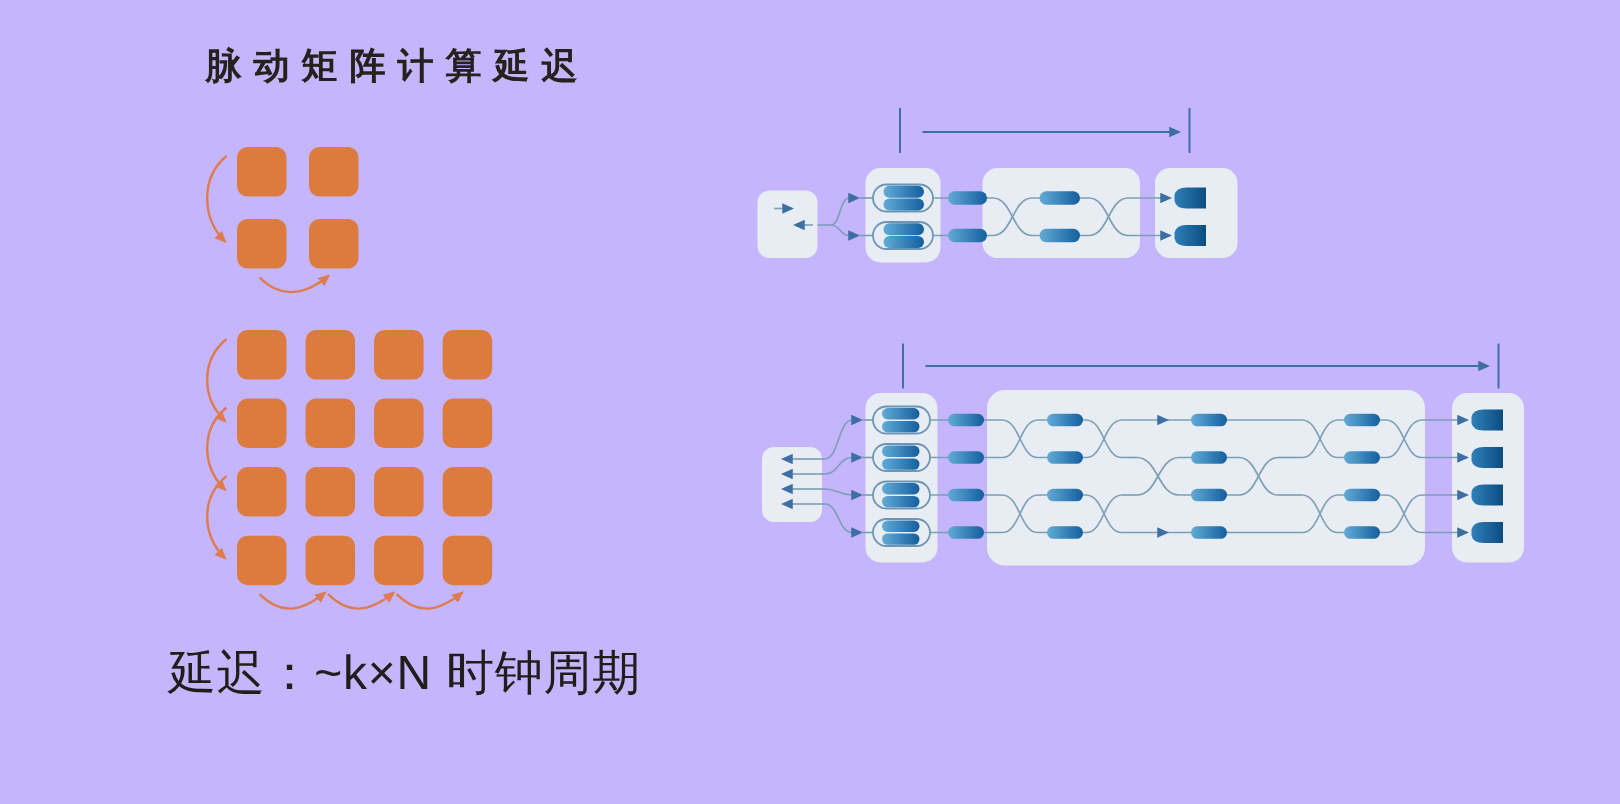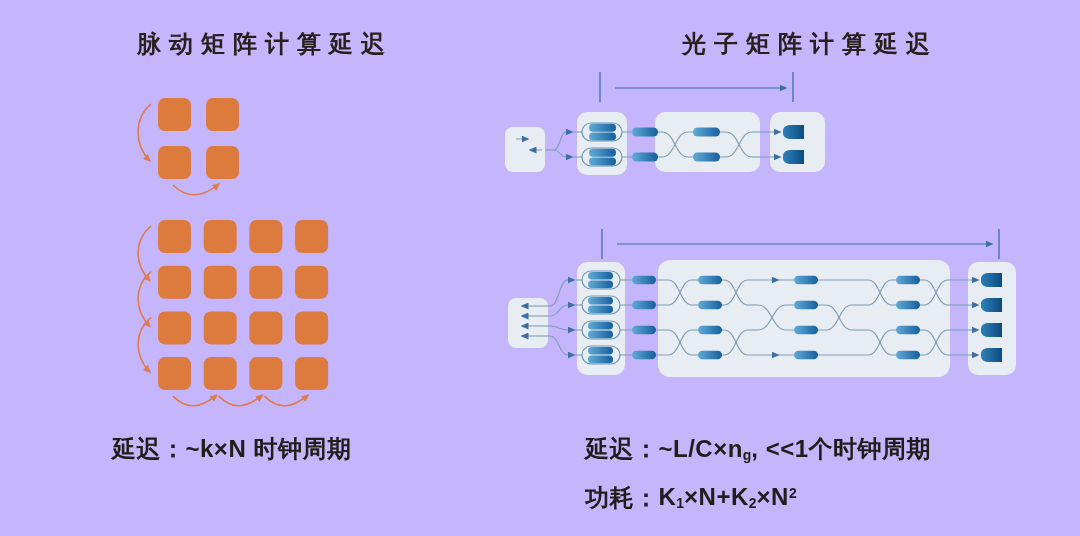--- a/index.html
+++ b/index.html
@@ -10,34 +10,33 @@
   .panel-title{
     position:absolute;top:28px;font-size:24px;font-weight:bold;
     letter-spacing:8px;text-align:center;white-space:nowrap;
   }
   .panel-title.left{left:100px;width:330px;}
   .panel-title.right{left:645px;width:330px;}
   .stage svg{position:absolute;display:block;}
   #grid-svg{left:100px;top:80px;}
   #pc2{left:490px;top:60px;}
   #pc4{left:490px;top:218px;}
-  .spec{position:absolute;top:429px;font-size:24px;font-weight:700;}
+  .spec{position:absolute;top:429px;font-size:32px;font-weight:400;}
   .spec-line{line-height:39px;white-space:nowrap;letter-spacing:0.5px;}
   .spec sup{font-size:0.58em;vertical-align:0.5em;letter-spacing:0;}
   .spec sub{font-size:0.58em;vertical-align:-0.18em;letter-spacing:0;}
   .left-spec{left:112px;}
   .right-spec{left:585px;}
 </style>
 </head>
 <body>
 
 <div class="stage">
 
   <div class="panel-title left" style="color: rgb(39, 33, 30);">脉动矩阵计算延迟</div>
-  <div class="panel-title right" style="color: rgb(39, 33, 30);">光子矩阵计算延迟</div>
 
   <svg id="grid-svg" width="320" height="340" viewBox="0 0 320 340">
       <defs>
         <marker id="gm-arr" markerWidth="8" markerHeight="7" refX="6.5" refY="3.5" orient="auto" markerUnits="userSpaceOnUse">
           <path d="M0 0 L8 3.5 L0 7 Z" fill="#DF7B4F"></path>
         </marker>
       </defs>
       <g>
         <rect x="58" y="18" width="33" height="33" rx="7" fill="#DD7A3E"></rect>
         <rect x="106" y="18" width="33" height="33" rx="7" fill="#DD7A3E"></rect>
@@ -248,18 +247,14 @@
       <path d="M 458 112 L 488 112" stroke="#7E9EB7" stroke-width="1.1" fill="none" marker-end="url(#pc4-arr)"></path>
       <path d="M 512 105 L 499 105 Q 492 105 491 110 L 491 114 Q 492 119 499 119 L 512 119 Z" fill="url(#pc4-det)"></path>
       <path d="M 458 137 L 488 137" stroke="#7E9EB7" stroke-width="1.1" fill="none" marker-end="url(#pc4-arr)"></path>
       <path d="M 512 130 L 499 130 Q 492 130 491 135 L 491 139 Q 492 144 499 144 L 512 144 Z" fill="url(#pc4-det)"></path>
     </svg>
 
   <div class="spec left-spec" style="color: rgb(32, 29, 26);">
     <div class="spec-line"><span>延迟：</span><span><span>~k×N 时钟周期</span></span></div>
   </div>
 
-  <div class="spec right-spec" style="color: rgb(32, 29, 26);">
-    <div class="spec-line"><span>延迟：</span><span><span>~L/C×n</span><sub>g</sub><span>, &lt;&lt;1个时钟周期</span></span></div>
-    <div class="spec-line"><span>功耗：</span><span><span>K</span><sub>1</sub><span>×N+K</span><sub>2</sub><span>×N</span><sup>2</sup></span></div>
-  </div>
 
 </div>
 
 </body></html>

